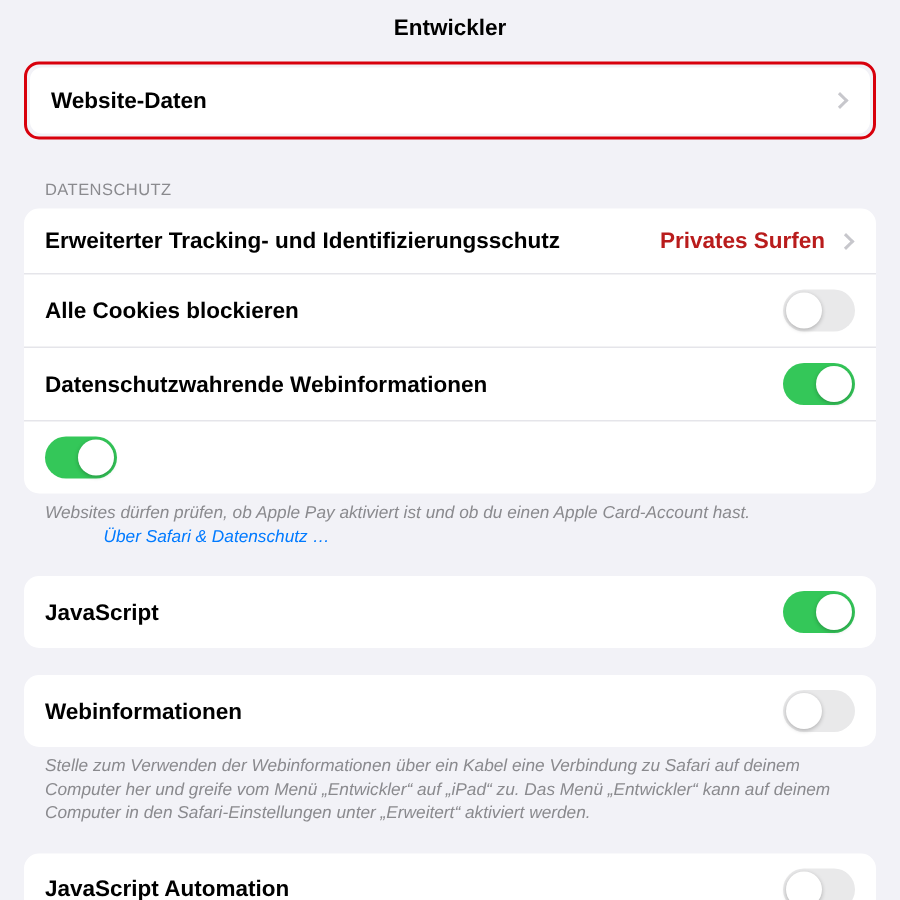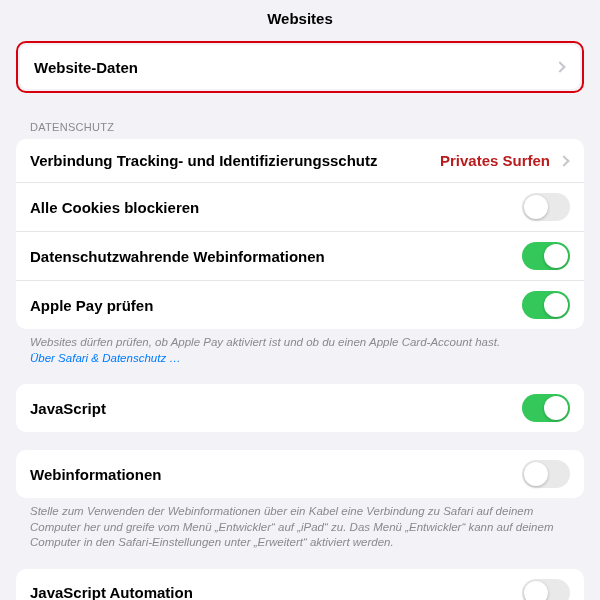--- a/index.html
+++ b/index.html
@@ -87,60 +87,59 @@
     .toggle.on .knob { left: 22px; }
     .toggle.off { background: #e9e9ea; }
     .toggle.off .knob { left: 2px; }
     .footer {
       font-size: 11.5px;
       color: #8a8a8e;
       padding: 6px 14px 0;
       line-height: 1.35;
       font-style: italic;
     }
-    .footer a { color: #007aff; text-decoration: none; }
+    .footer a { color: #007aff; text-decoration: none; margin-left: 39px; }
   </style>
 </head>
 <body>
 
-<div class="header">Websites</div>
+<div class="header">Entwickler</div>
 
 <div class="group">
   <div class="highlight">
     <div class="list">
       <div class="row">
         <span class="label">Website-Daten</span>
         <span class="chevron"></span>
       </div>
     </div>
   </div>
 </div>
 
 <div class="group">
   <div class="section-header">DATENSCHUTZ</div>
   <div class="list">
     <div class="row">
-      <span class="label">Verbindung Tracking- und Identifizierungsschutz</span>
+      <span class="label">Erweiterter Tracking- und Identifizierungsschutz</span>
       <span class="detail">Privates Surfen</span>
       <span class="chevron"></span>
     </div>
     <div class="row">
       <span class="label">Alle Cookies blockieren</span>
       <div class="toggle off">
           <div class="knob"></div>
         </div>
     </div>
     <div class="row">
       <span class="label">Datenschutzwahrende Webinformationen</span>
       <div class="toggle on">
           <div class="knob"></div>
         </div>
     </div>
     <div class="row">
-      <span class="label">Apple Pay prüfen</span>
       <div class="toggle on">
           <div class="knob"></div>
         </div>
     </div>
   </div>
   <div class="footer">
     <span>Websites dürfen prüfen, ob Apple Pay aktiviert ist und ob du einen Apple Card-Account hast.</span><br>
     <a href="#">Über Safari &amp; Datenschutz …</a>
   </div>
 </div>

